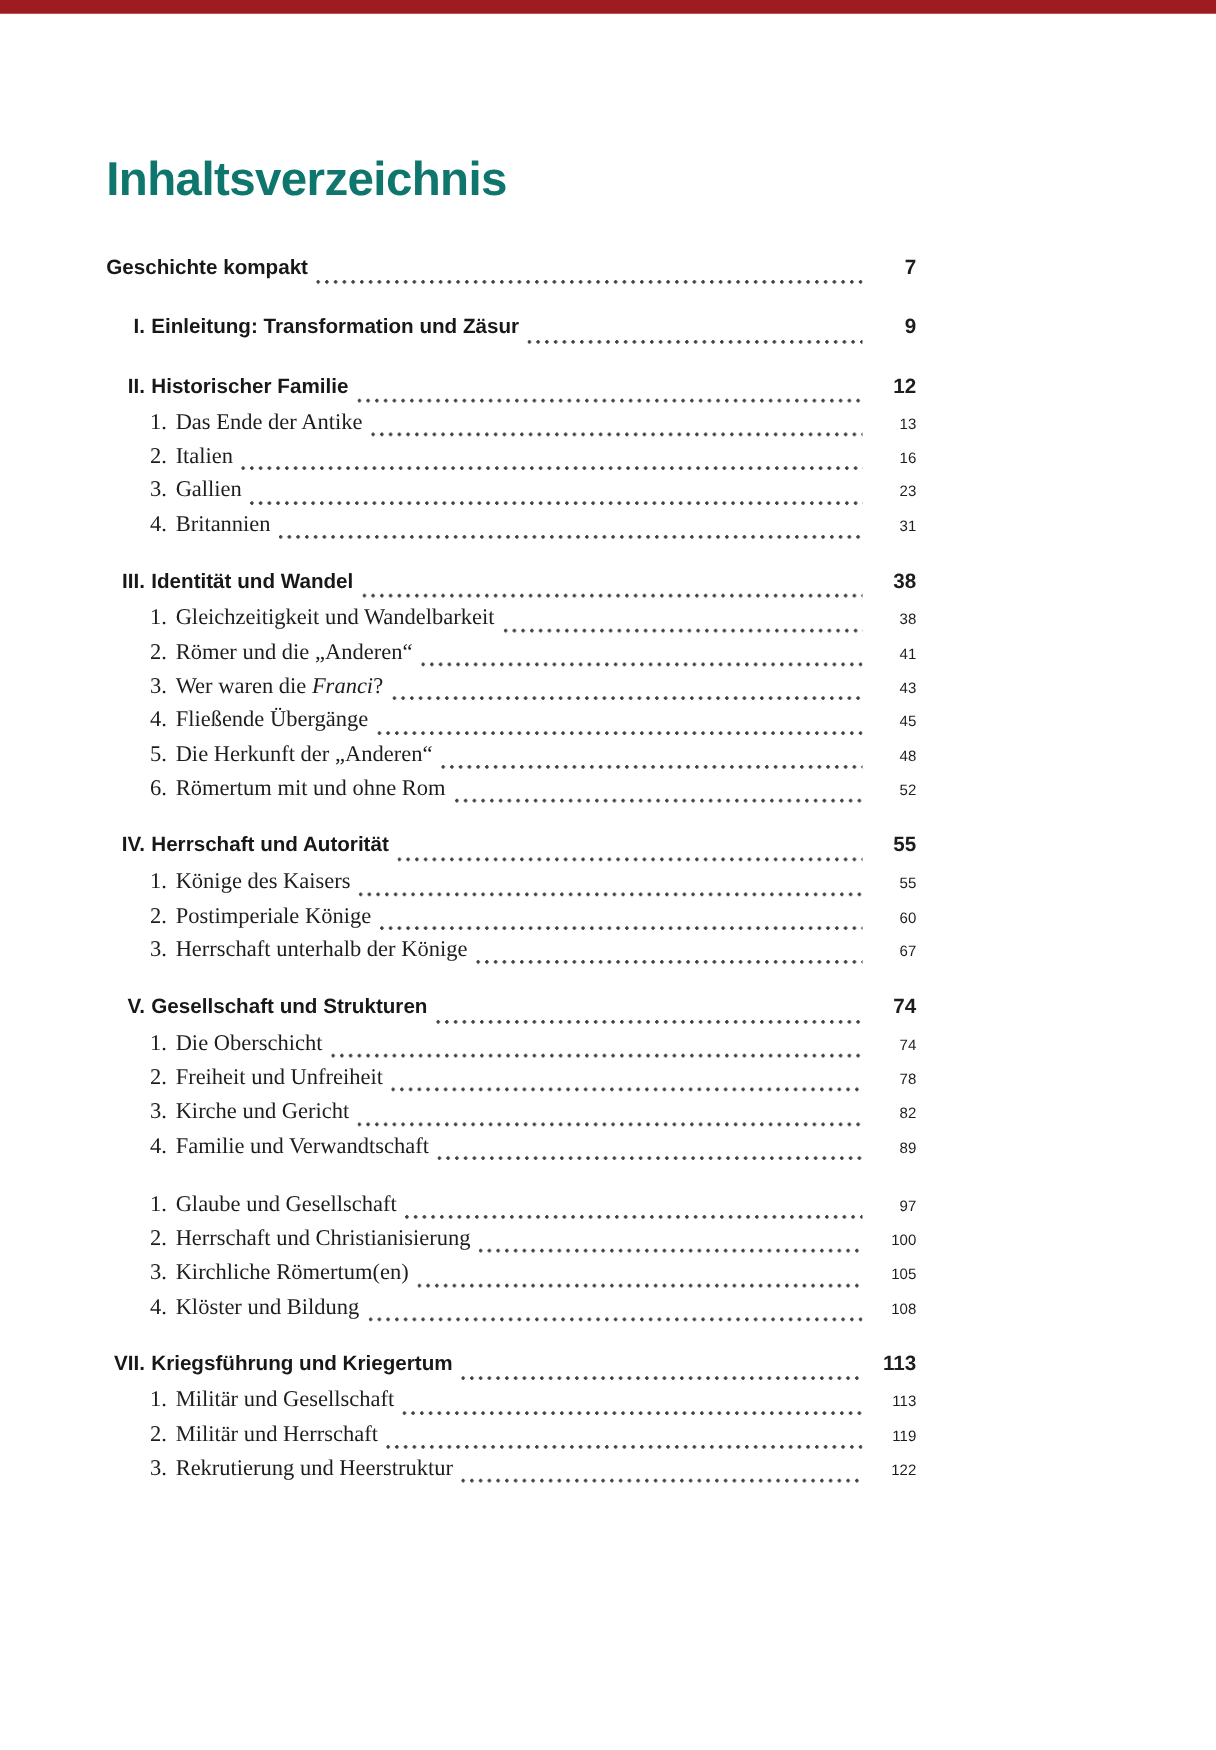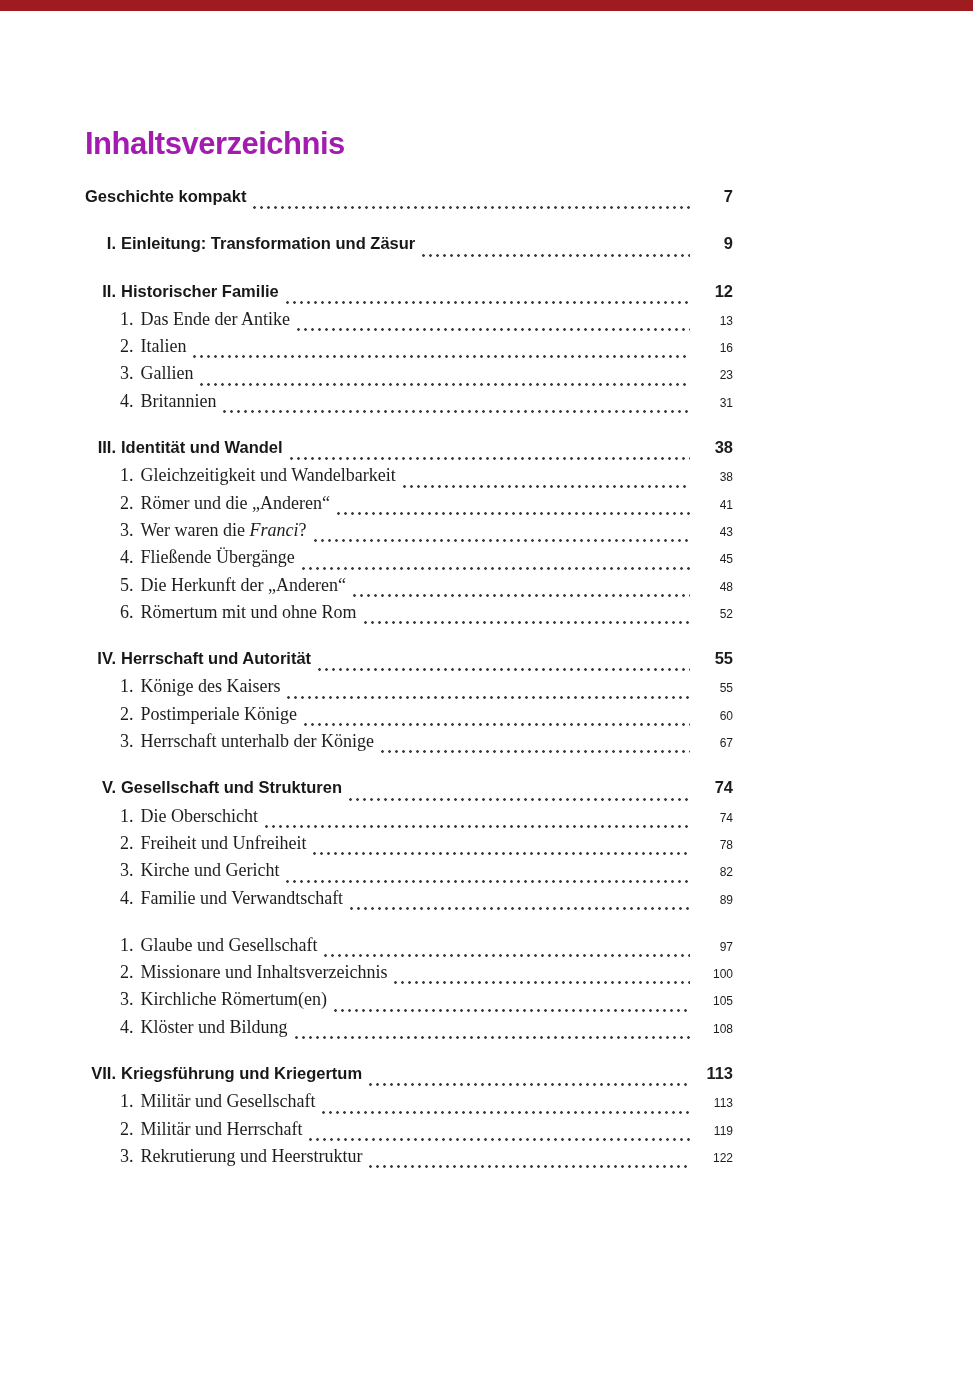--- a/index.html
+++ b/index.html
@@ -20,28 +20,28 @@
     height: 11px;
     background: #9e1c20;
   }
   .content {
     padding-left: 85px;
     width: 648px;
   }
   .page-title {
     font-family: "Liberation Sans", sans-serif;
     font-weight: 700;
-    font-size: 31px;
+    font-size: 38px;
     letter-spacing: -0.5px;
-    color: #a21caf;
+    color: #0f766e;
     margin: 114px 0 0 0;
     line-height: 38px;
   }
   .toc {
-    margin-top: 24px;
+    margin-top: 42px;
   }
   .group {
     margin-bottom: 20px;
   }
   .row {
     display: flex;
     align-items: baseline;
     height: 27.3px;
     white-space: nowrap;
   }
@@ -252,21 +252,21 @@
       </div>
       <div class="group">
         <div class="row item">
           <span class="num">1.</span>
           <span class="label">Glaube und Gesellschaft</span>
           <span class="leader"></span>
           <span class="page">97</span>
         </div>
         <div class="row item">
           <span class="num">2.</span>
-          <span class="label">Missionare und Inhaltsverzeichnis</span>
+          <span class="label">Herrschaft und Christianisierung</span>
           <span class="leader"></span>
           <span class="page">100</span>
         </div>
         <div class="row item">
           <span class="num">3.</span>
           <span class="label">Kirchliche Römertum(en)</span>
           <span class="leader"></span>
           <span class="page">105</span>
         </div>
         <div class="row item">

